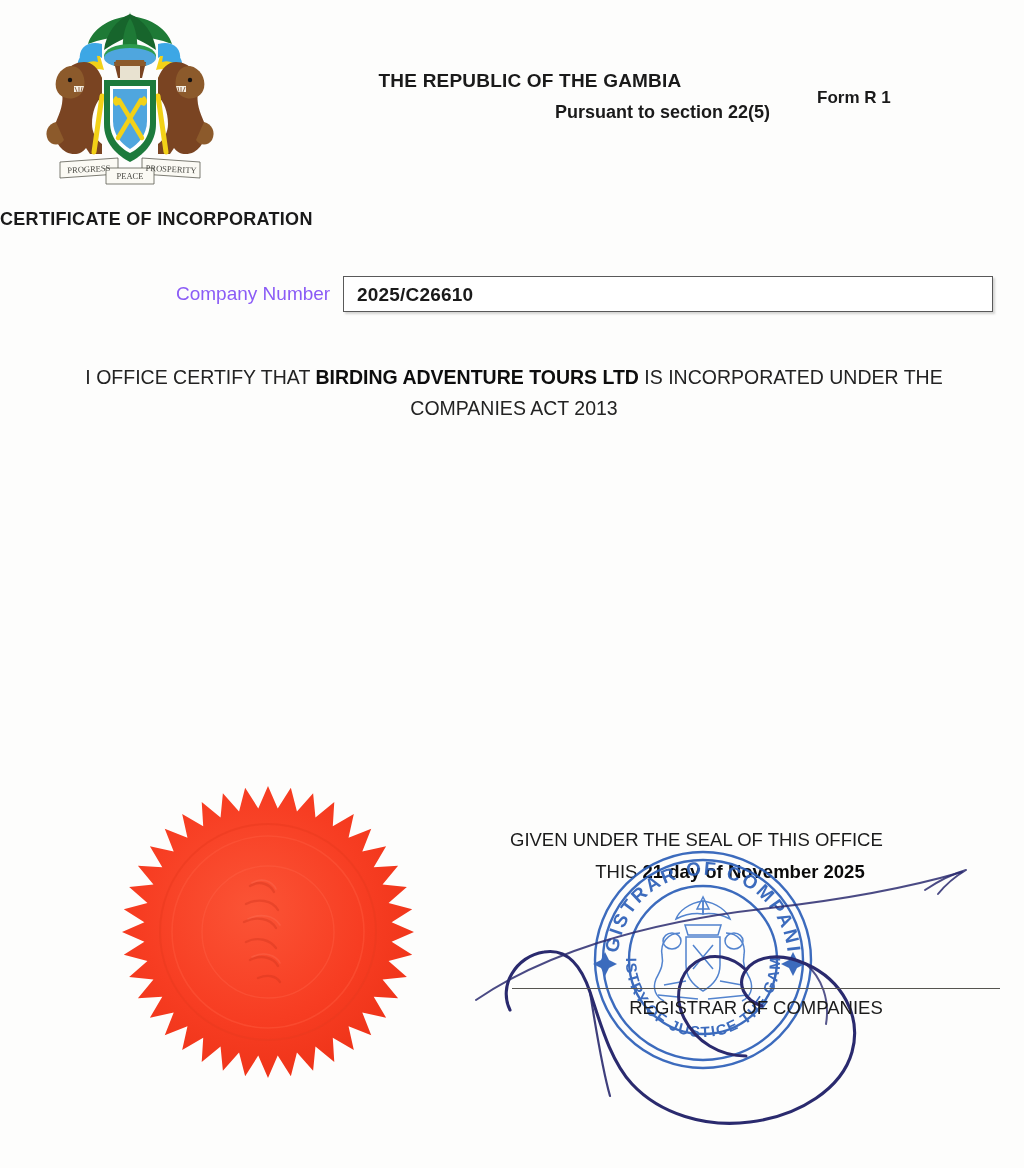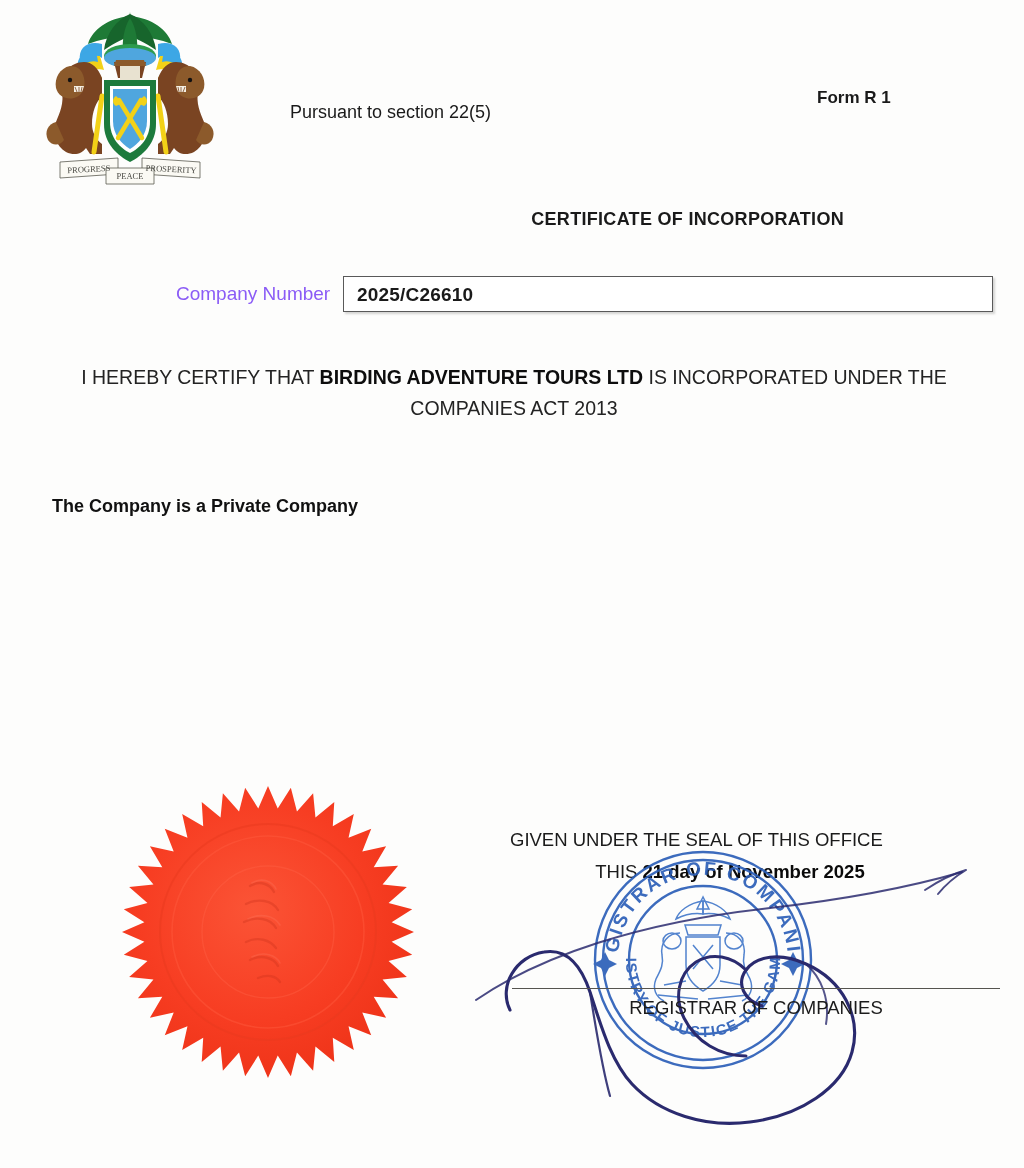--- a/index.html
+++ b/index.html
@@ -39,39 +39,39 @@
     text-align: center;
     font-size: 19px;
     font-weight: bold;
     letter-spacing: 0.2px;
   }
   .hdr-line2 {
     position: absolute;
     left: 290px;
     top: 102px;
     width: 480px;
-    text-align: left;
+    text-align: right;
     font-size: 18px;
-    font-weight: normal;
+    font-weight: bold;
   }
   .form-code {
     position: absolute;
     left: 817px;
     top: 88px;
     font-size: 17px;
     font-weight: bold;
   }
 
   
   .cert-title {
     position: absolute;
     left: 0;
     top: 209px;
     width: 844px;
-    text-align: right;
+    text-align: left;
     font-size: 18px;
     font-weight: bold;
     letter-spacing: 0.3px;
   }
 
   
   .cn-label {
     position: absolute;
     left: 176px;
     top: 283px;
@@ -282,36 +282,36 @@
         <path d="M30 158 L88 154 L88 170 L30 174 Z" fill="#FBFAF4" stroke="#5a5a50" stroke-width="0.8"></path>
         <path d="M112 154 L170 158 L170 174 L112 170 Z" fill="#FBFAF4" stroke="#5a5a50" stroke-width="0.8"></path>
         <path d="M76 164 L124 164 L124 180 L76 180 Z" fill="#FBFAF4" stroke="#5a5a50" stroke-width="0.8"></path>
         <text x="59" y="168" font-family="'Liberation Serif', serif" font-size="8.5" text-anchor="middle" fill="#4a4a44" transform="rotate(-3 59 168)">PROGRESS</text>
         <text x="100" y="175" font-family="'Liberation Serif', serif" font-size="8.5" text-anchor="middle" fill="#4a4a44">PEACE</text>
         <text x="141" y="168" font-family="'Liberation Serif', serif" font-size="8.5" text-anchor="middle" fill="#4a4a44" transform="rotate(3 141 168)">PROSPERITY</text>
       </g>
     </svg>
   </div>
 
+  <div class="hdr-line1">THE REPUBLIC OF THE GAMBIA</div>
   <div class="hdr-line2">Pursuant to section 22(5)</div>
   <div class="form-code">Form R 1</div>
 
   <div class="cert-title">CERTIFICATE OF INCORPORATION</div>
 
   <div class="cn-label">Company Number</div>
   <div class="cn-box"></div>
   <div class="cn-value">2025/C26610</div>
 
   <div class="certify">
-    <span>I HEREBY CERTIFY THAT</span>
+    <span>I OFFICE CERTIFY THAT</span>
     <span class="co-name">BIRDING ADVENTURE TOURS LTD</span>
     <span>IS INCORPORATED UNDER THE COMPANIES ACT 2013</span>
   </div>
 
-  <div class="private-line">The Company is a Private Company</div>
 
   <div id="wax-seal">
     <svg viewBox="0 0 300 300" xmlns="http://www.w3.org/2000/svg">
       <defs>
         <radialGradient id="sealShade" cx="45%" cy="42%" r="62%">
           <stop offset="0%" stop-color="#FB5436"></stop>
           <stop offset="62%" stop-color="#F73D22"></stop>
           <stop offset="100%" stop-color="#EE3318"></stop>
         </radialGradient>
       </defs>

